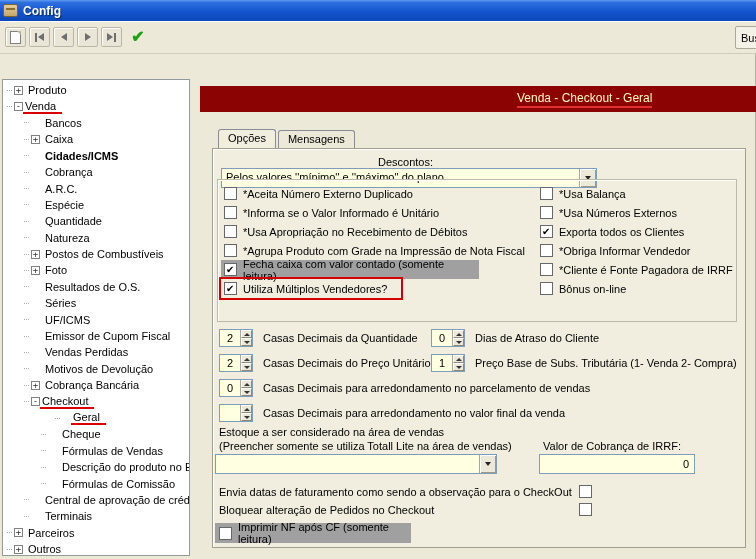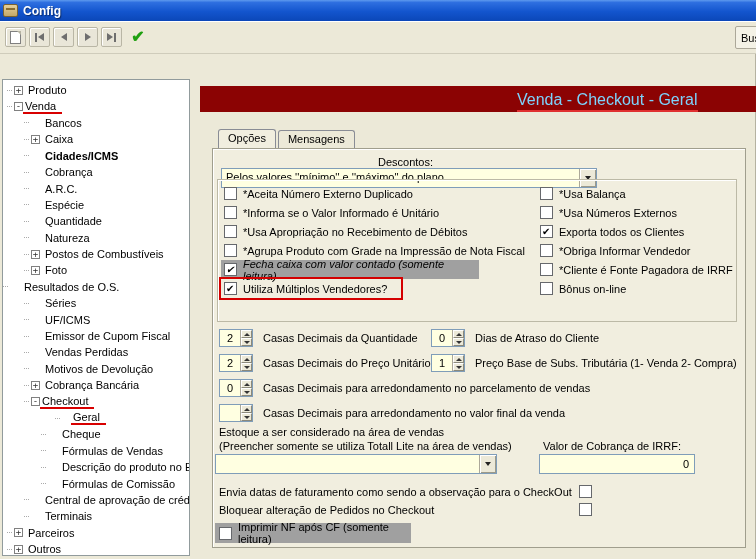--- a/index.html
+++ b/index.html
@@ -46,21 +46,21 @@
   .stub { width:5px; border-top:1px dotted #AAA; flex:none; }
   .slot { width:13px; height:13px; display:flex; align-items:center; justify-content:center; flex:none; }
   .tbox { width:9px; height:9px; border:1px solid #808080; background:#FFF; font-size:9px; line-height:7px;
           text-align:center; color:#333; font-family:"DejaVu Sans Mono", monospace; }
   .tlabel { margin-left:3px; }
   .ann-ul { border-bottom:2px solid #D80000; padding:0 6px 0 2px; margin-left:-2px; }
 
   
   .main { position:absolute; left:196px; top:79px; width:560px; height:480px; }
   .band { position:absolute; left:4px; top:7px; right:0; height:26px; background:#8B0303; }
-  .band-title { position:absolute; left:317px; top:5px; color:#7dd3fc; font-size:16px;
+  .band-title { position:absolute; left:317px; top:5px; color:#fef9c3; font-size:12px;
                 border-bottom:2px solid #E03030; padding-bottom:1px; }
   .tabs { position:absolute; left:22px; top:51px; display:flex; z-index:3; }
   .tab { height:18px; padding:2px 9px 0; background:#ECE9D8; border:1px solid #898C95; border-bottom:none;
          border-radius:3px 3px 0 0; margin-right:2px; cursor:default; }
   .tab.active { background:#F1EEDF; height:19px; margin-top:-1px; z-index:4; position:relative; }
   .tabpage { position:absolute; left:16px; top:69px; width:534px; height:400px; background:#F1EEDF;
              border:1px solid #A09E8D; box-shadow:inset 1px 1px 0 #FFF; }
 
   .desc-row { position:absolute; left:8px; top:7px; display:flex; align-items:center;flex-direction:column; }
   .desc-row .lbl { margin-right:7px; }
@@ -70,21 +70,21 @@
                justify-content:center; box-shadow:inset 1px 1px 0 #FFF, inset -1px -1px 0 #9C9A8A; }
   .dn-arrow { width:0; height:0; border-left:3.5px solid transparent; border-right:3.5px solid transparent; border-top:4px solid #222; }
 
   .cb-group { position:absolute; left:4px; top:30px; width:520px; height:143px;
               border:1px solid #BCB9A6; box-shadow:inset 1px 1px 0 #FFF; }
   .cb-col { position:absolute; top:4px; }
   #cb-left { left:6px; } #cb-right { left:322px; }
   .cbrow { display:flex; align-items:center; gap:6px; height:19px; cursor:default; }
   .cb { width:13px; height:13px; background:#FFF; border:1px solid #66686C; flex:none; position:relative; }
   .cb.checked::after { content:"✔"; position:absolute; left:1px; top:-1px; font-size:10px; color:#000; line-height:13px; }
-  .cbrow.gray { background:#A0A0A0; width:258px; padding-left:3px; margin-left:-3px;font-style:italic; }
+  .cbrow.gray { background:#A0A0A0; width:258px; padding-left:3px; margin-left:-3px; }
   .cbrow.redbox { outline:2px solid #D40000; width:fit-content; padding:0 14px 0 3px; margin-left:-3px; }
 
   .spin-area { position:absolute; left:6px; top:180px; width:524px; }
   .spinrow { position:relative; height:18px; margin-bottom:7px; display:flex; align-items:center; }
   .spin { display:inline-flex; height:18px; border:1px solid #7F9DB9; background:#FFFFE1; flex:none; }
   .spin-val { width:20px; text-align:center; line-height:16px; }
   .spin-btns { width:12px; display:flex; flex-direction:column; border-left:1px solid #ACA899; }
   .sb { flex:1; background:#ECE9D8; position:relative; border:1px solid #FFF; border-right-color:#8B897B; border-bottom-color:#8B897B; }
   .sb::after { content:""; position:absolute; left:50%; top:50%; margin:-1.5px 0 0 -3px;
                border-left:3px solid transparent; border-right:3px solid transparent; }
@@ -206,21 +206,21 @@
         </span>
         <span class="tlabel">Postos de Combustíveis</span>
       </div>
       <div class="trow" style="padding-left: 21px;">
         <span class="stub"></span>
         <span class="slot">
           <span class="tbox">+</span>
         </span>
         <span class="tlabel">Foto</span>
       </div>
-      <div class="trow" style="">
+      <div class="trow" style="padding-left: 21px;">
         <span class="stub"></span>
         <span class="slot"></span>
         <span class="tlabel">Resultados de O.S.</span>
       </div>
       <div class="trow" style="padding-left: 21px;">
         <span class="stub"></span>
         <span class="slot"></span>
         <span class="tlabel">Séries</span>
       </div>
       <div class="trow" style="padding-left: 21px;">

